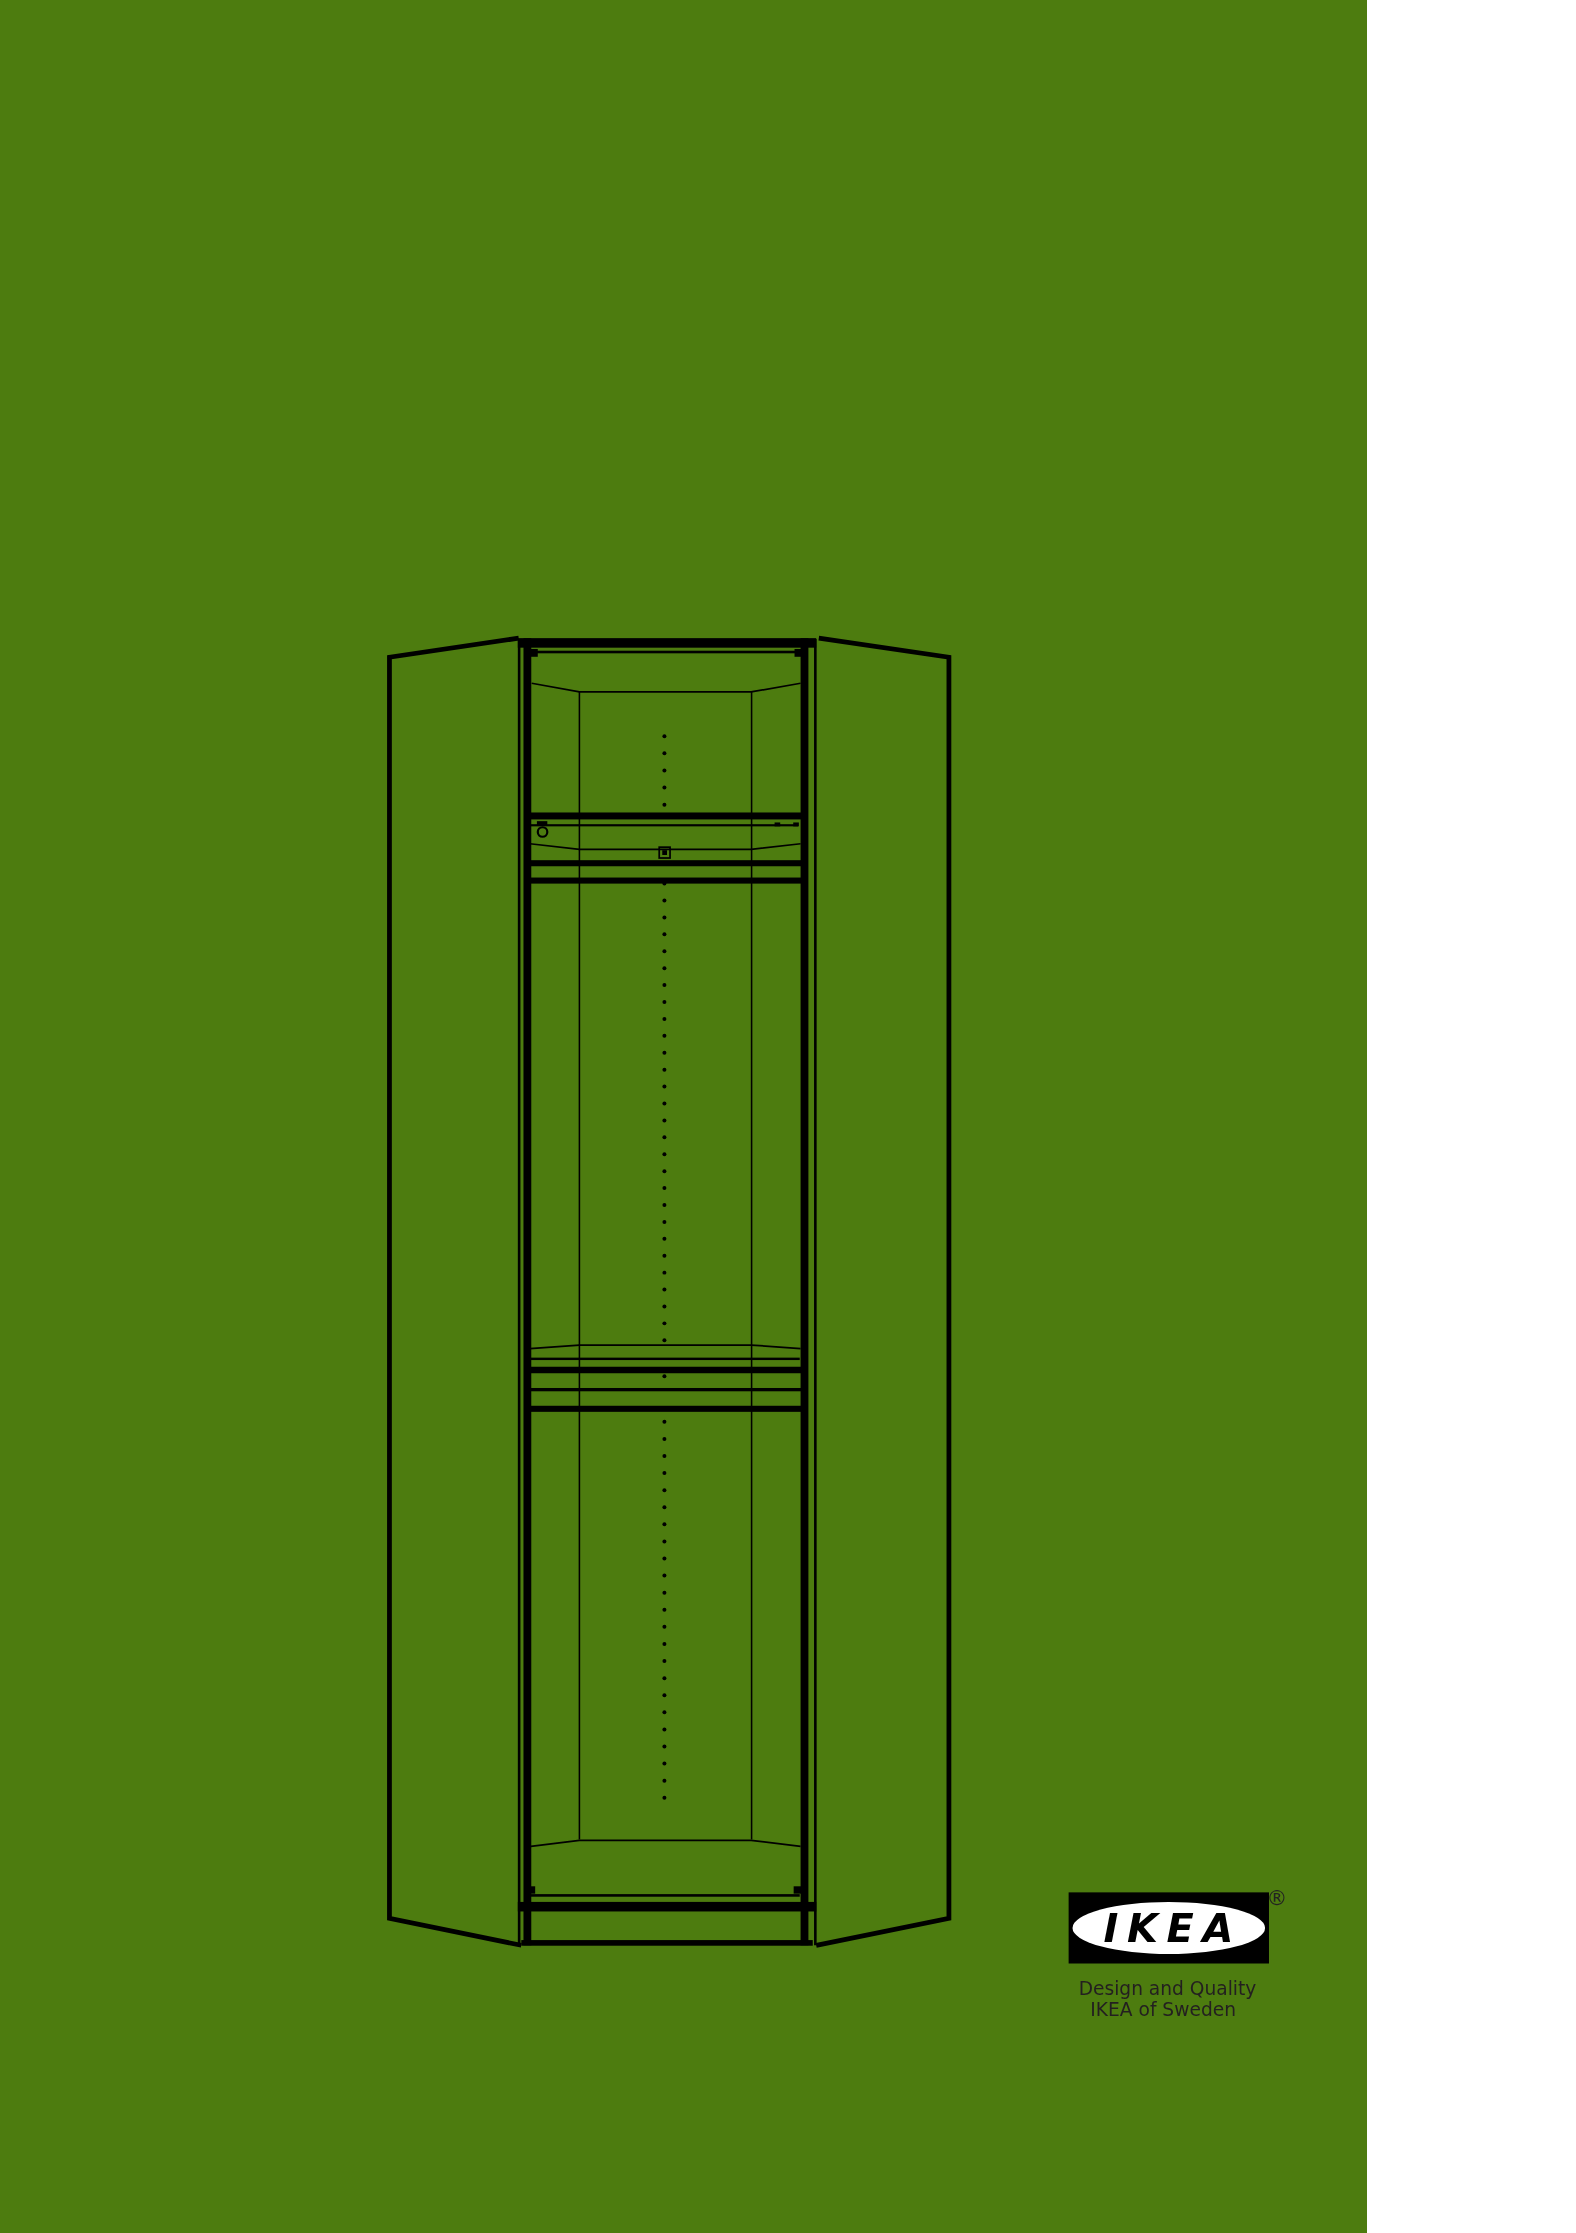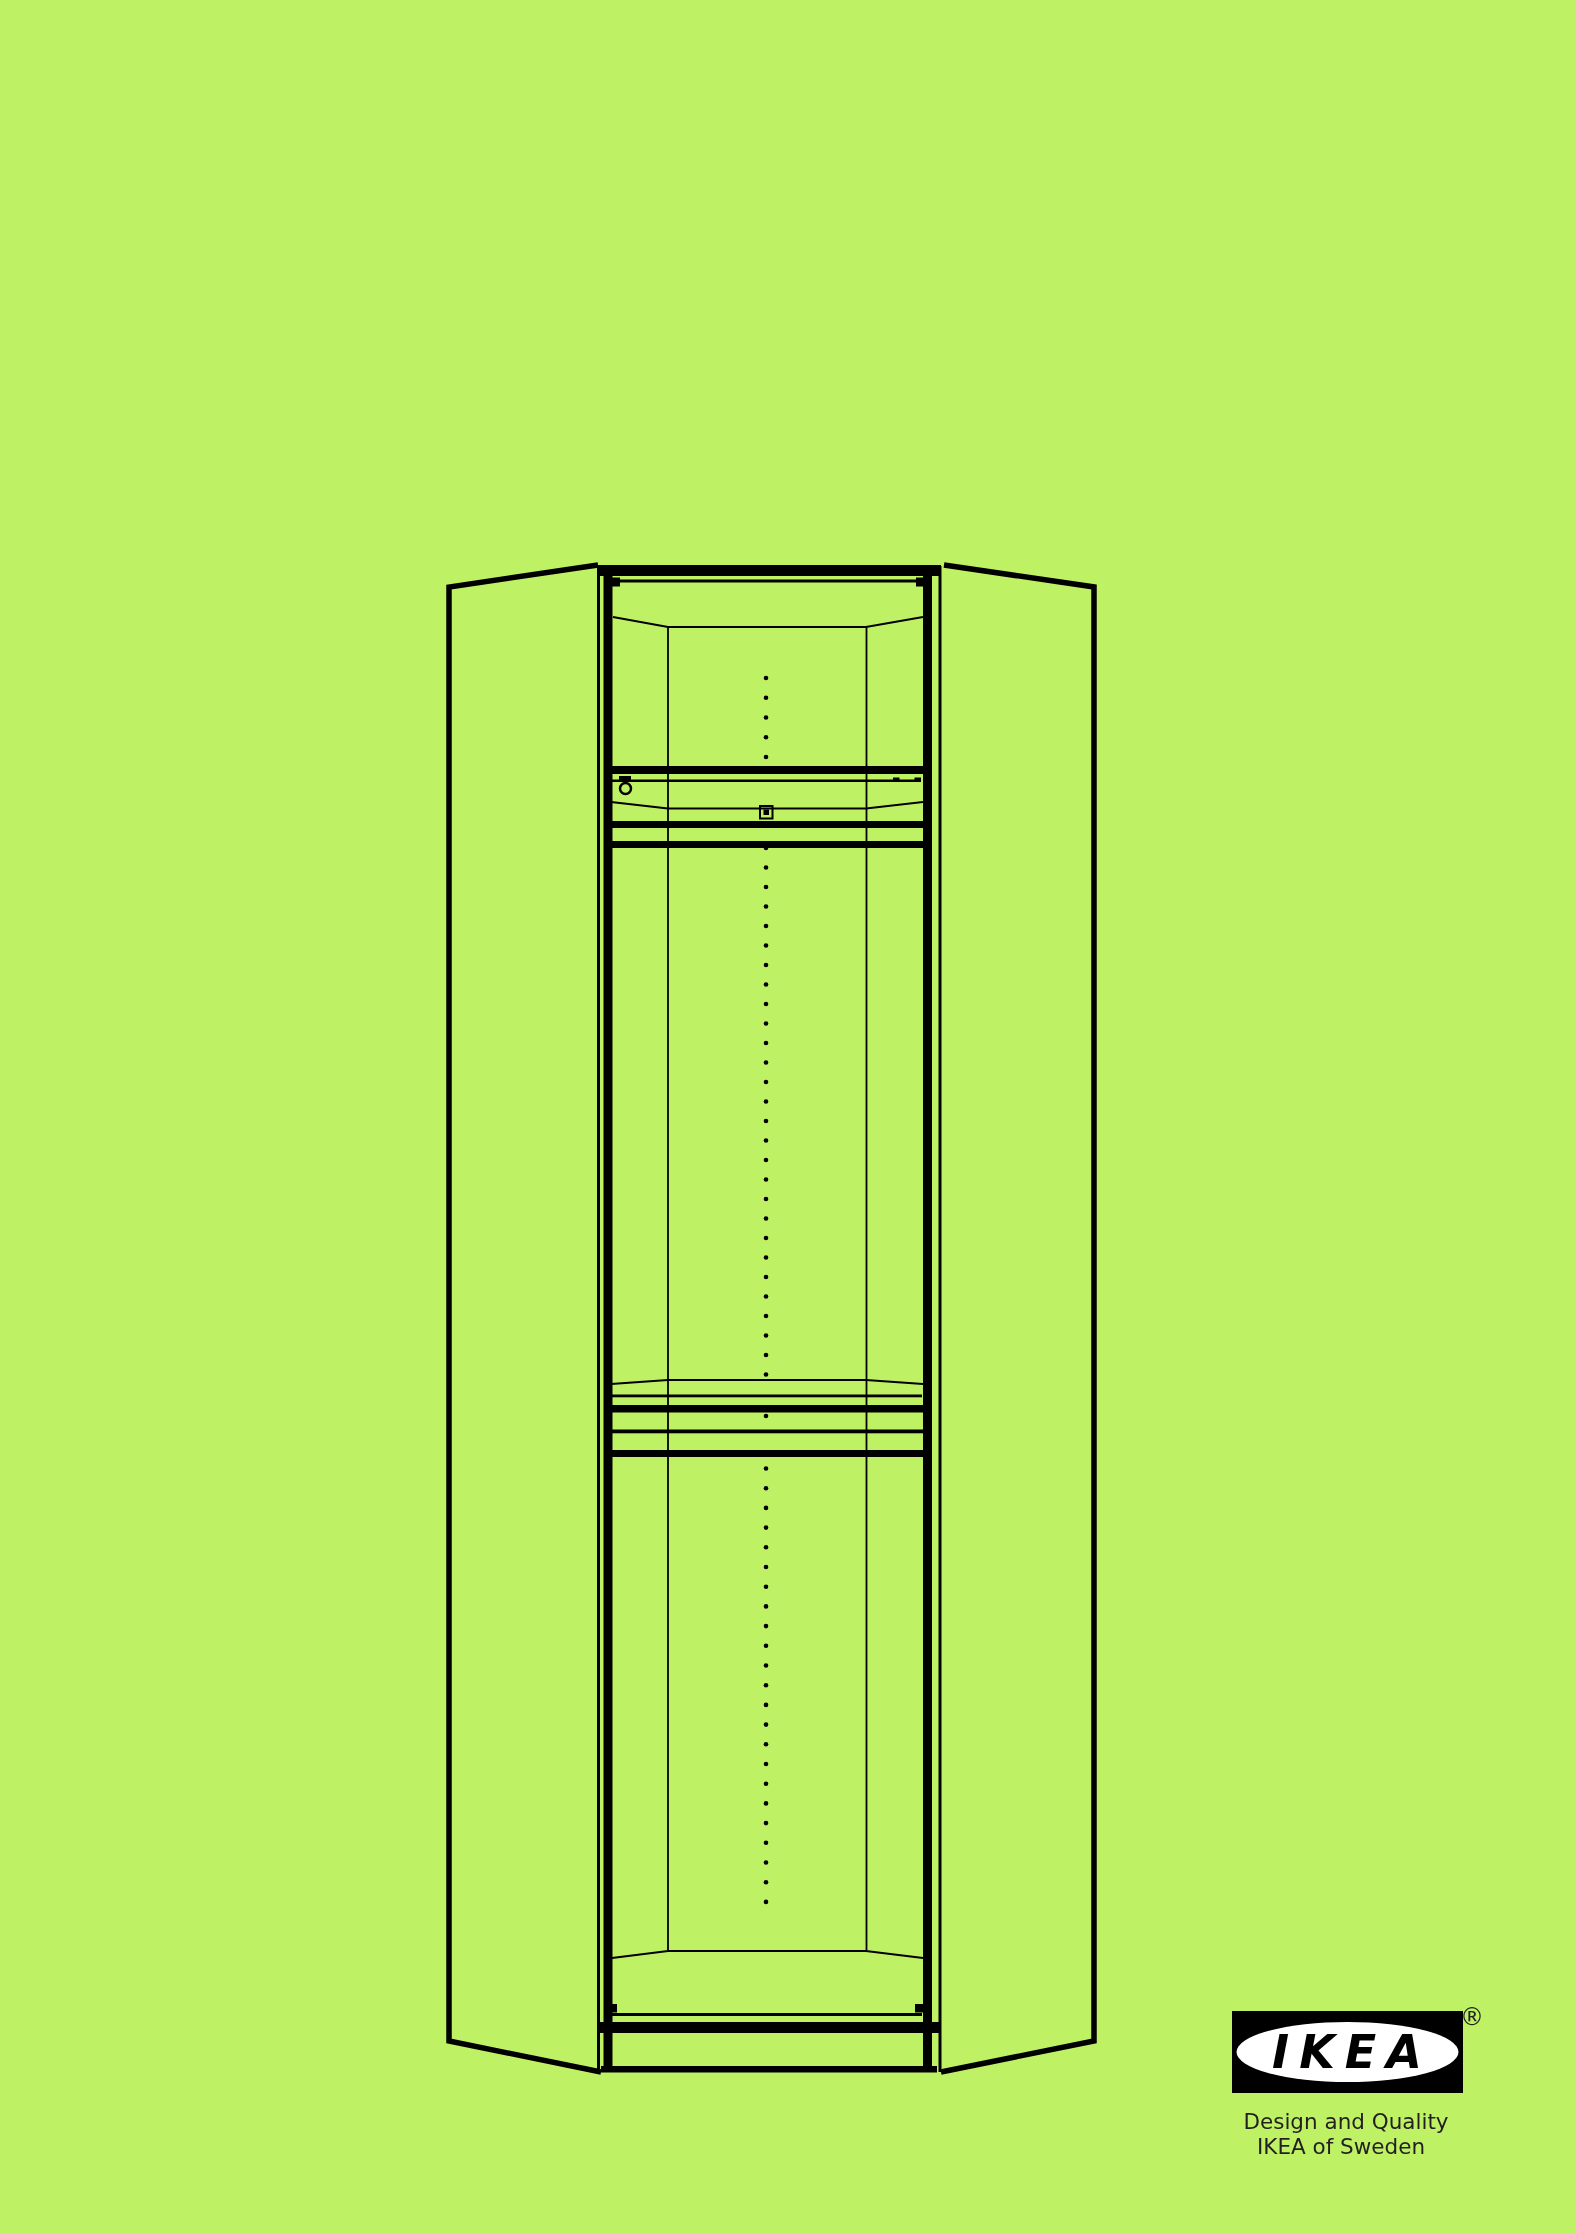--- a/index.html
+++ b/index.html
@@ -2,23 +2,23 @@
 <html><head>
 <meta charset="utf-8">
 <style>
   html, body {
     margin: 0;
     padding: 0;
     background: #ffffff;
   }
   .page {
     position: relative;
-    width: 1576px;
+    width: 1367px;
     height: 2233px;
-    background: #bef264;
+    background: #4d7c0f;
     overflow: hidden;
   }
   .page svg {
     position: absolute;
     inset: 0;
     width: 100%;
     height: 100%;
   }
   .drawing-stroke {
     stroke: #000000;

